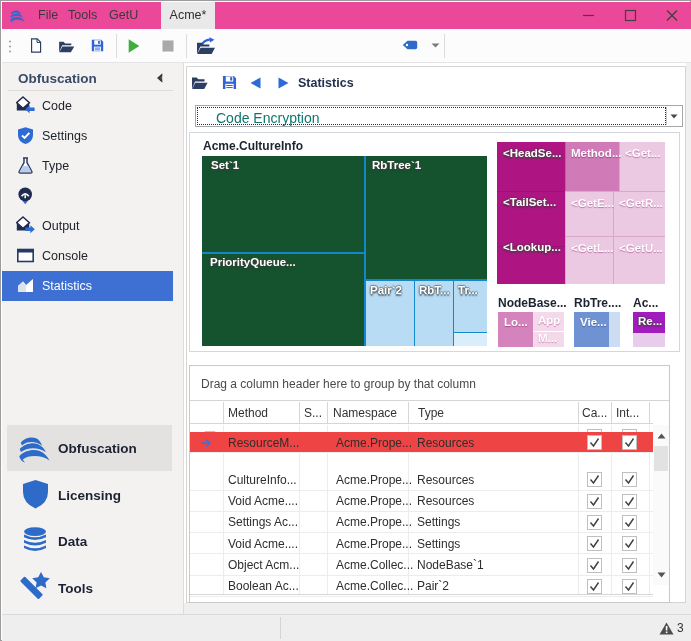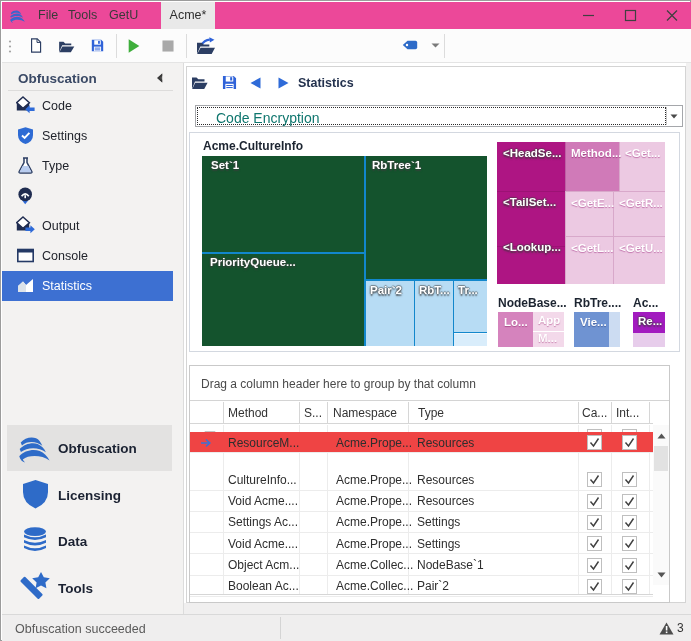--- a/index.html
+++ b/index.html
@@ -463,21 +463,20 @@
         <div class="abs" style="left:1px;top:21px;width:14px;height:25px;background:#e2e2e2"></div>
         <svg class="abs" style="left:4px;top:147px" width="9" height="6" viewBox="0 0 9 6">
             <path d="M0.5 0.5 L8.5 0.5 L4.5 5.5 Z" fill="#555"></path>
           </svg>
       </div>
     </div>
   </div>
   <div id="mainright" class="abs"></div>
   <div class="abs" style="left:183px;top:602px;width:508px;height:11px;background:#f0efef"></div>
   <div id="statusbar" class="abs">
-    <div class="abs" style="left:13px;top:6.5px;font-size:12.5px;color:#5a5a5a">Obfuscation succeeded</div>
     <div class="abs" style="left:278px;top:2px;width:1px;height:22px;background:#d4d4d4"></div>
     <svg class="abs" style="left:657px;top:7px" width="15" height="13" viewBox="0 0 15 13">
       <path d="M7.5 0.5 L14.5 12.5 L0.5 12.5 Z" fill="#4d4d4d"></path>
       <rect x="6.8" y="4" width="1.6" height="4.5" fill="#fff"></rect>
       <rect x="6.8" y="9.5" width="1.6" height="1.6" fill="#fff"></rect>
     </svg>
     <div class="abs" style="left:675px;top:6px;font-size:12px;color:#333">3</div>
   </div>
 </div>
 

